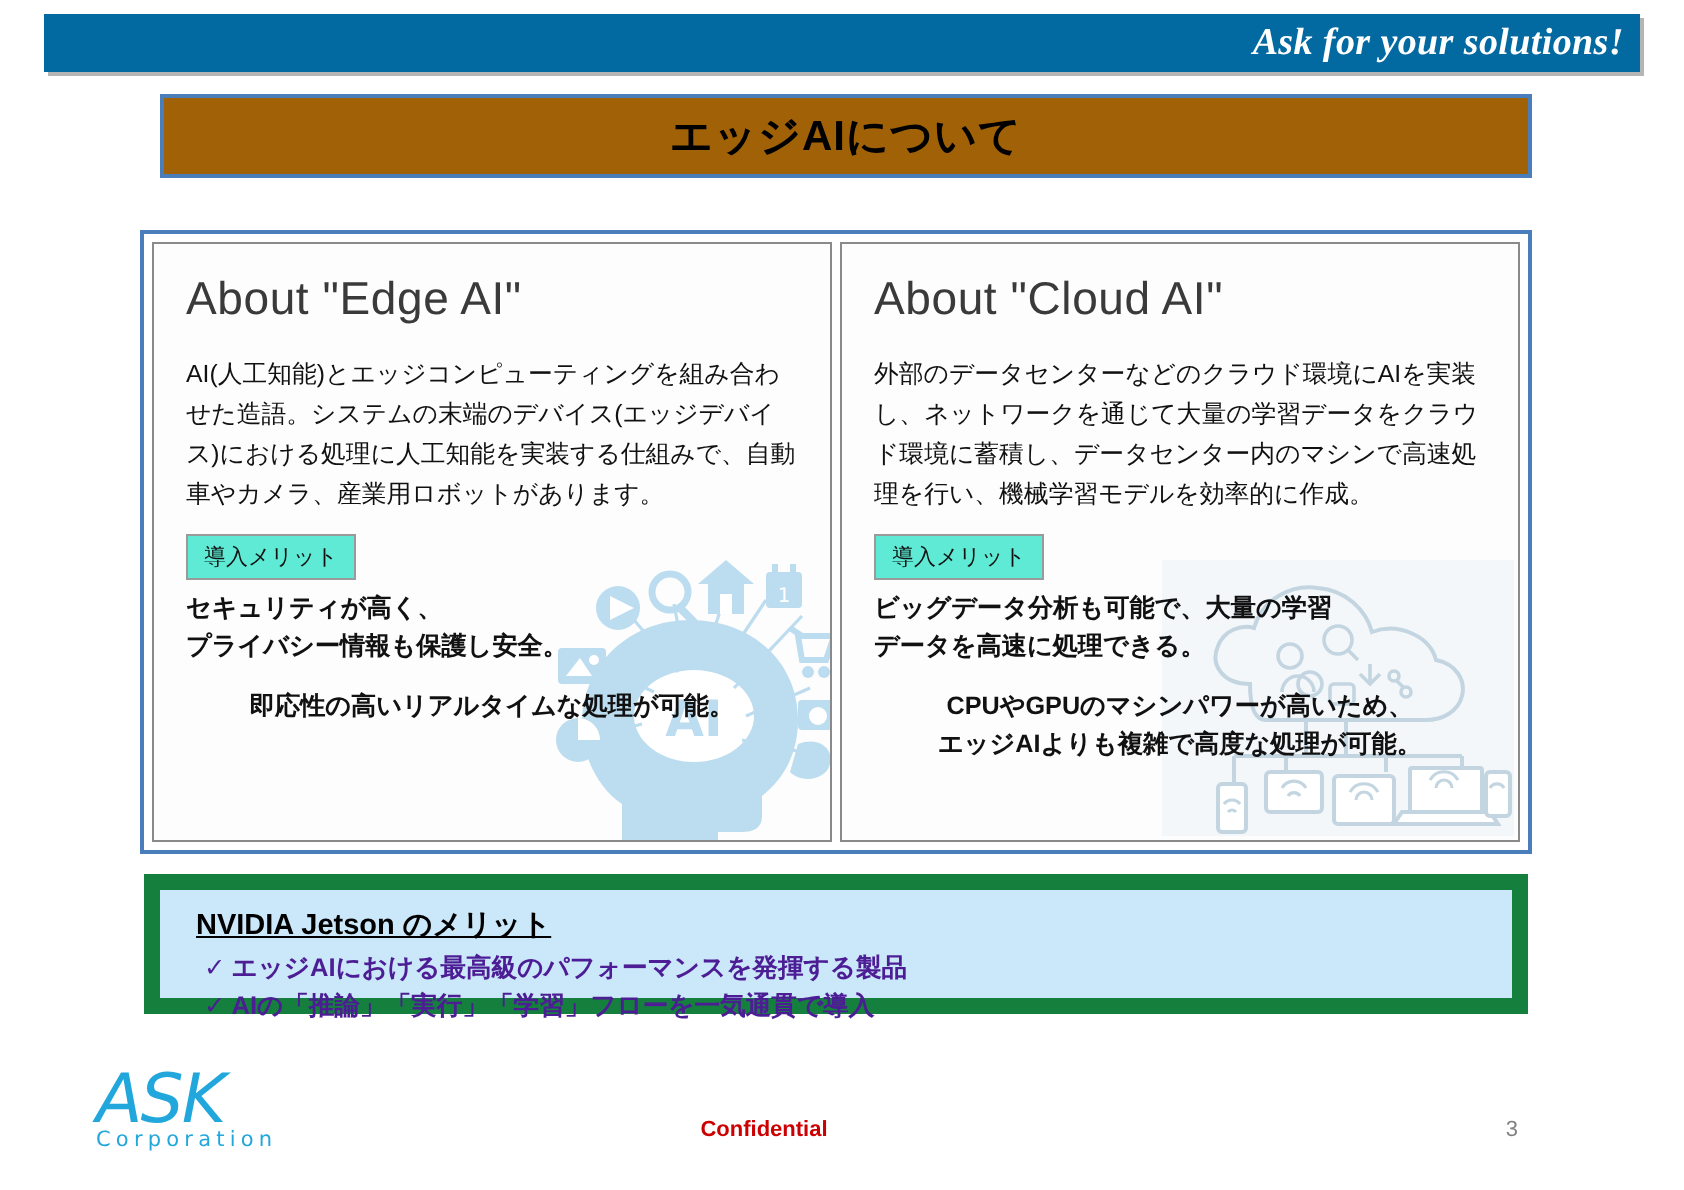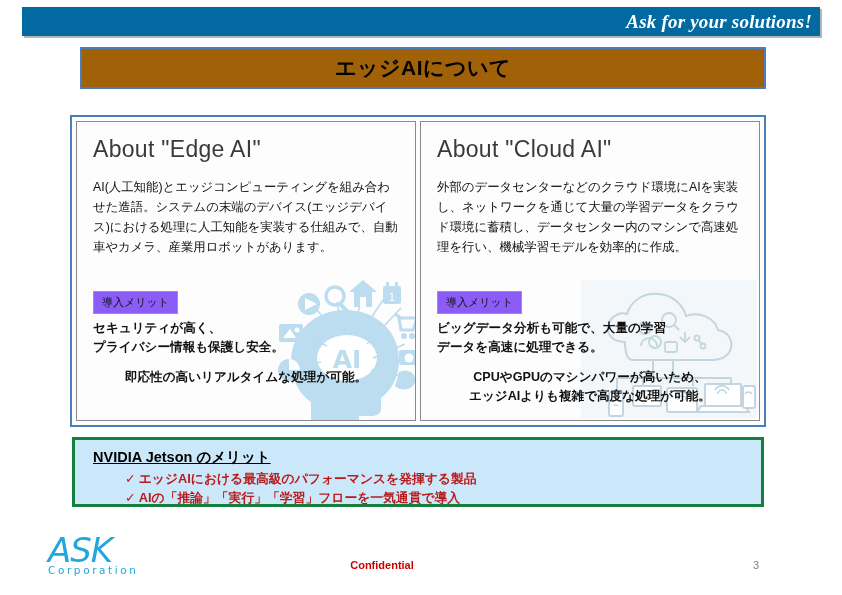--- a/index.html
+++ b/index.html
@@ -98,24 +98,24 @@
     line-height: 1.62;
     color: #111111;
     position: relative;
     z-index: 3;
     margin: 0;
     font-weight: 500;
   }
   .merit-tag {
     display: inline-block;
     border: 1px solid #9a9a9a;
-    background: #8b5cf6;
+    background: #5eead4;
     font-size: 11px;
     padding: 3px 8px 3px 8px;
-    margin-top: 34px;
+    margin-top: 10px;
     position: relative;
     z-index: 3;
     color: #111;
   }
   .merit-list {
     margin: 5px 0 0 0;
     font-size: 12.6px;
     line-height: 1.5;
     font-weight: bold;
     color: #111111;
@@ -145,39 +145,39 @@
     background: #f4f7fa;
   }
 
   
   .jetson-box {
     position: absolute;
     left: 72px;
     top: 437px;
     width: 692px;
     height: 70px;
-    border: 3px solid #15803d;
+    border: 8px solid #15803d;
     background: #cbe8fa;
     box-sizing: border-box;
     padding: 8px 0 0 18px;
   }
   .jetson-title {
     font-size: 14.5px;
     font-weight: bold;
     text-decoration: underline;
     color: #000000;
     margin: 0 0 2px 0;
     display: inline-block;
   }
   .jetson-bullets { margin: 0; padding: 0; list-style: none; }
   .jetson-bullets li {
     font-size: 12.8px;
     font-weight: bold;
-    color: #b91c1c;
-    margin-left: 32px;
+    color: #4c1d95;
+    margin-left: 4px;
     line-height: 1.5;
     white-space: nowrap;
   }
   .chk { margin-right: 3px; font-weight: normal; }
 
   
   .logo {
     position: absolute;
     left: 48px;
     top: 534px;

